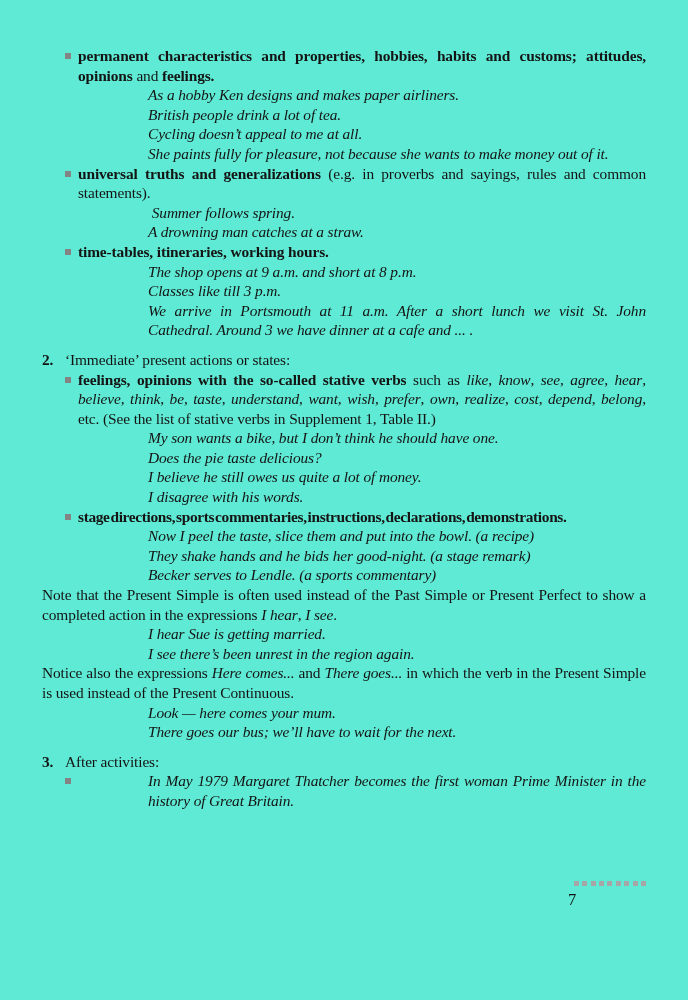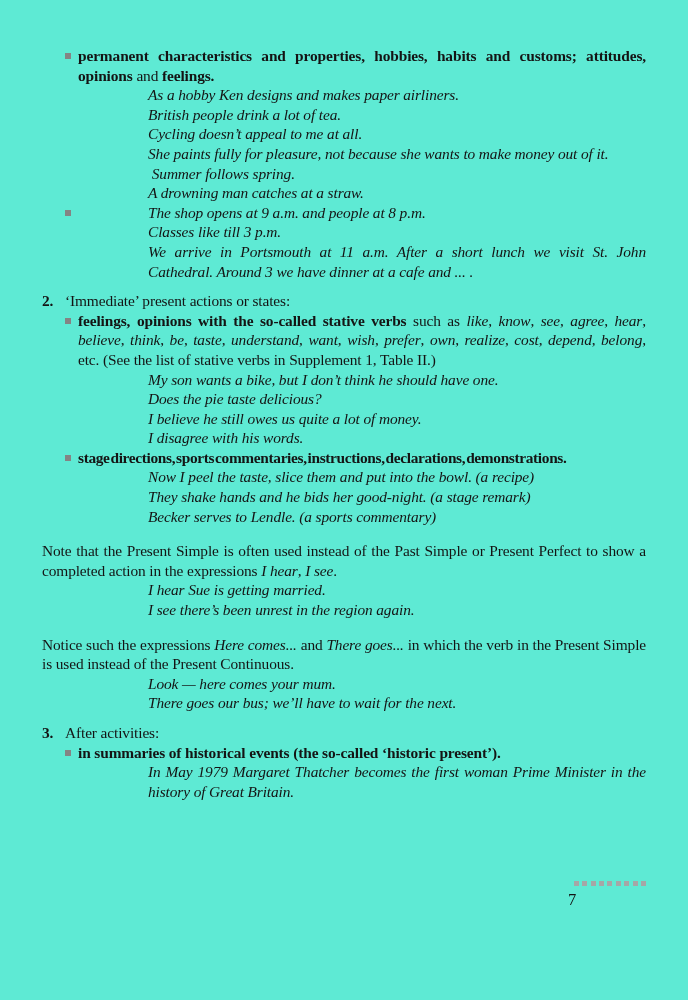--- a/index.html
+++ b/index.html
@@ -52,21 +52,21 @@
   .block.bullet .seg-wrap { font-weight: normal; }
   .block.bullet .b { font-weight: bold; }
   .block.tight {
     word-spacing: -2.6px;
     letter-spacing: -0.35px;
   }
   .block.example {
     padding-left: 106px;
     font-style: italic;
   }
-  .block.para { padding-left: 0; margin-top: 15px; }
+  .block.para { padding-left: 0; }
   .b { font-weight: normal; }
   .i { font-style: italic; }
   .footer {
     position: absolute;
     top: 881px;
     right: 42px;
     width: 120px;
   }
   .squares {
     display: flex;
@@ -89,44 +89,45 @@
 </head>
 <body>
 
 <div class="page">
   <div class="content">
       <div class="block bullet"><span class="bullet-marker"></span><span class="seg-wrap"><span class="b">permanent characteristics and properties, hobbies, habits and customs; attitudes, opinions</span><span> and </span><span class="b">feelings.</span></span></div>
       <div class="block example"><span class="seg-wrap"><span>As a hobby Ken </span><span class="b">designs</span><span> and </span><span class="b">makes</span><span> paper airliners.</span></span></div>
       <div class="block example"><span class="seg-wrap"><span>British people </span><span class="b">drink</span><span> a lot of tea.</span></span></div>
       <div class="block example"><span class="seg-wrap"><span>Cycling </span><span class="b">doesn’t appeal</span><span> to me at all.</span></span></div>
       <div class="block example"><span class="seg-wrap"><span>She </span><span class="b">paints</span><span> fully for pleasure, not because she </span><span class="b">wants</span><span> to make money out of it.</span></span></div>
+      <div class="block bullet"><span class="bullet-marker"></span><span class="seg-wrap"><span class="b">universal truths and generalizations</span><span> (e.g. in proverbs and sayings, rules and common statements).</span></span></div>
       <div class="block example"><span class="seg-wrap"><span>&nbsp;Summer </span><span class="b">follows</span><span> spring.</span></span></div>
       <div class="block example"><span class="seg-wrap"><span>A drowning man </span><span class="b">catches</span><span> at a straw.</span></span></div>
-      <div class="block bullet"><span class="bullet-marker"></span></div>
-      <div class="block example"><span class="seg-wrap"><span>The shop </span><span class="b">opens</span><span> at 9 a.m. and </span><span class="b">people</span><span> at 8 p.m.</span></span></div>
+      <div class="block bullet"><span class="bullet-marker"></span><span class="seg-wrap"><span class="b">time-tables, itineraries, working hours.</span></span></div>
+      <div class="block example"><span class="seg-wrap"><span>The shop </span><span class="b">opens</span><span> at 9 a.m. and </span><span class="b">short</span><span> at 8 p.m.</span></span></div>
       <div class="block example"><span class="seg-wrap"><span>Classes </span><span class="b">like</span><span> till 3 p.m.</span></span></div>
       <div class="block example"><span class="seg-wrap"><span>We </span><span class="b">arrive</span><span> in Portsmouth at 11 a.m. After a short lunch we </span><span class="b">visit</span><span> St. John Cathedral. Around 3 we </span><span class="b">have</span><span> dinner at a cafe and ... .</span></span></div>
       <div class="block numbered"><span class="num">2.</span><span class="seg-wrap"><span class="b">‘Immediate’ present actions or states:</span></span></div>
       <div class="block bullet"><span class="bullet-marker"></span><span class="seg-wrap"><span class="b">feelings, opinions with the so-called stative verbs</span><span> such as </span><span class="i">like</span><span>, </span><span class="i">know</span><span>, </span><span class="i">see</span><span>, </span><span class="i">agree</span><span>, </span><span class="i">hear</span><span>, </span><span class="i">believe</span><span>, </span><span class="i">think</span><span>, </span><span class="i">be</span><span>, </span><span class="i">taste</span><span>, </span><span class="i">understand</span><span>, </span><span class="i">want</span><span>, </span><span class="i">wish</span><span>, </span><span class="i">prefer</span><span>, </span><span class="i">own</span><span>, </span><span class="i">realize</span><span>, </span><span class="i">cost</span><span>, </span><span class="i">depend</span><span>, </span><span class="i">belong</span><span>, etc. (See the list of stative verbs in Supplement 1, Table II.)</span></span></div>
       <div class="block example"><span class="seg-wrap"><span>My son </span><span class="b">wants</span><span> a bike, but </span><span class="b">I don’t think</span><span> he should have one.</span></span></div>
       <div class="block example"><span class="seg-wrap"><span>Does the pie </span><span class="b">taste</span><span> delicious?</span></span></div>
       <div class="block example"><span class="seg-wrap"><span class="b">I believe</span><span> he still </span><span class="b">owes</span><span> us quite a lot of money.</span></span></div>
       <div class="block example"><span class="seg-wrap"><span class="b">I disagree</span><span> with his words.</span></span></div>
       <div class="block bullet tight"><span class="bullet-marker"></span><span class="seg-wrap"><span class="b">stage directions, sports commentaries, instructions, declarations, demonstrations.</span></span></div>
       <div class="block example"><span class="seg-wrap"><span>Now </span><span class="b">I peel</span><span> the taste, </span><span class="b">slice</span><span> them and </span><span class="b">put</span><span> into the bowl. (a recipe)</span></span></div>
       <div class="block example"><span class="seg-wrap"><span>They </span><span class="b">shake</span><span> hands and he </span><span class="b">bids</span><span> her good-night. (a stage remark)</span></span></div>
       <div class="block example"><span class="seg-wrap"><span>Becker </span><span class="b">serves</span><span> to Lendle. (a sports commentary)</span></span></div>
       <div class="block para"><span class="seg-wrap"><span>Note that the Present Simple is often used instead of the Past Simple or Present Perfect to show a completed action in the expressions </span><span class="b i">I hear</span><span>, </span><span class="b i">I see</span><span>.</span></span></div>
       <div class="block example"><span class="seg-wrap"><span class="b">I hear</span><span> Sue is getting married.</span></span></div>
       <div class="block example"><span class="seg-wrap"><span class="b">I see</span><span> there’s been unrest in the region again.</span></span></div>
-      <div class="block para"><span class="seg-wrap"><span>Notice such the expressions </span><span class="b i">Here comes...</span><span> and </span><span class="b i">There goes...</span><span> in which the verb in the Present Simple is used instead of the Present Continuous.</span></span></div>
+      <div class="block para"><span class="seg-wrap"><span>Notice also the expressions </span><span class="b i">Here comes...</span><span> and </span><span class="b i">There goes...</span><span> in which the verb in the Present Simple is used instead of the Present Continuous.</span></span></div>
       <div class="block example"><span class="seg-wrap"><span>Look — </span><span class="b">here comes</span><span> your mum.</span></span></div>
       <div class="block example"><span class="seg-wrap"><span class="b">There goes</span><span> our bus; we’ll have to wait for the next.</span></span></div>
       <div class="block numbered"><span class="num">3.</span><span class="seg-wrap"><span class="b">After activities:</span></span></div>
-      <div class="block bullet"><span class="bullet-marker"></span><span class="seg-wrap"><span class="b">in summaries of historical events (the so-called ‘historic present’).</span></span></div>
+      <div class="block bullet"><span class="bullet-marker"></span></div>
       <div class="block example"><span class="seg-wrap"><span>In May 1979 Margaret Thatcher </span><span class="b">becomes</span><span> the first woman Prime Minister in the history of Great Britain.</span></span></div>
     </div>
   <div class="footer">
     <div class="squares">
         <span class="sq"></span>
         <span class="sq"></span>
         <span class="sq"></span>
         <span class="sq"></span>
         <span class="sq"></span>
         <span class="sq"></span>

